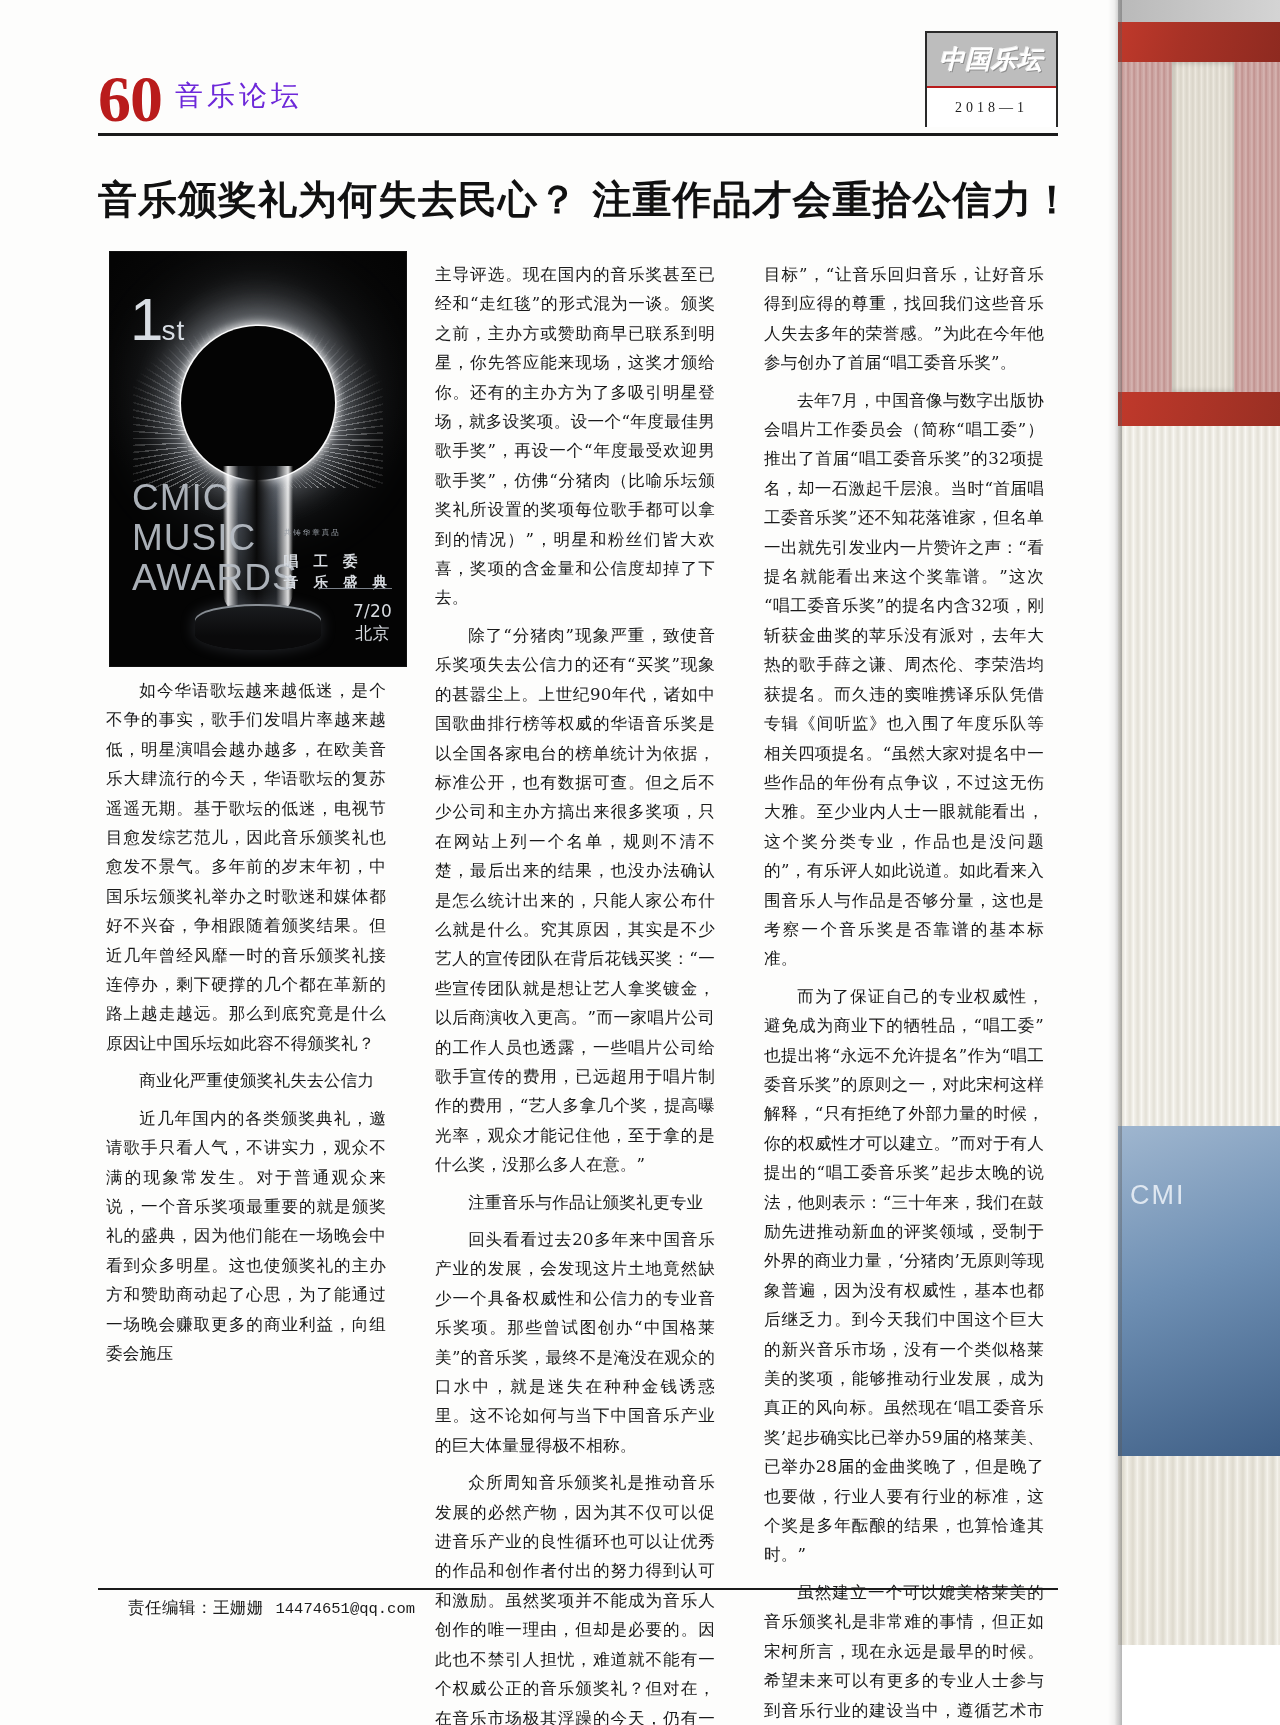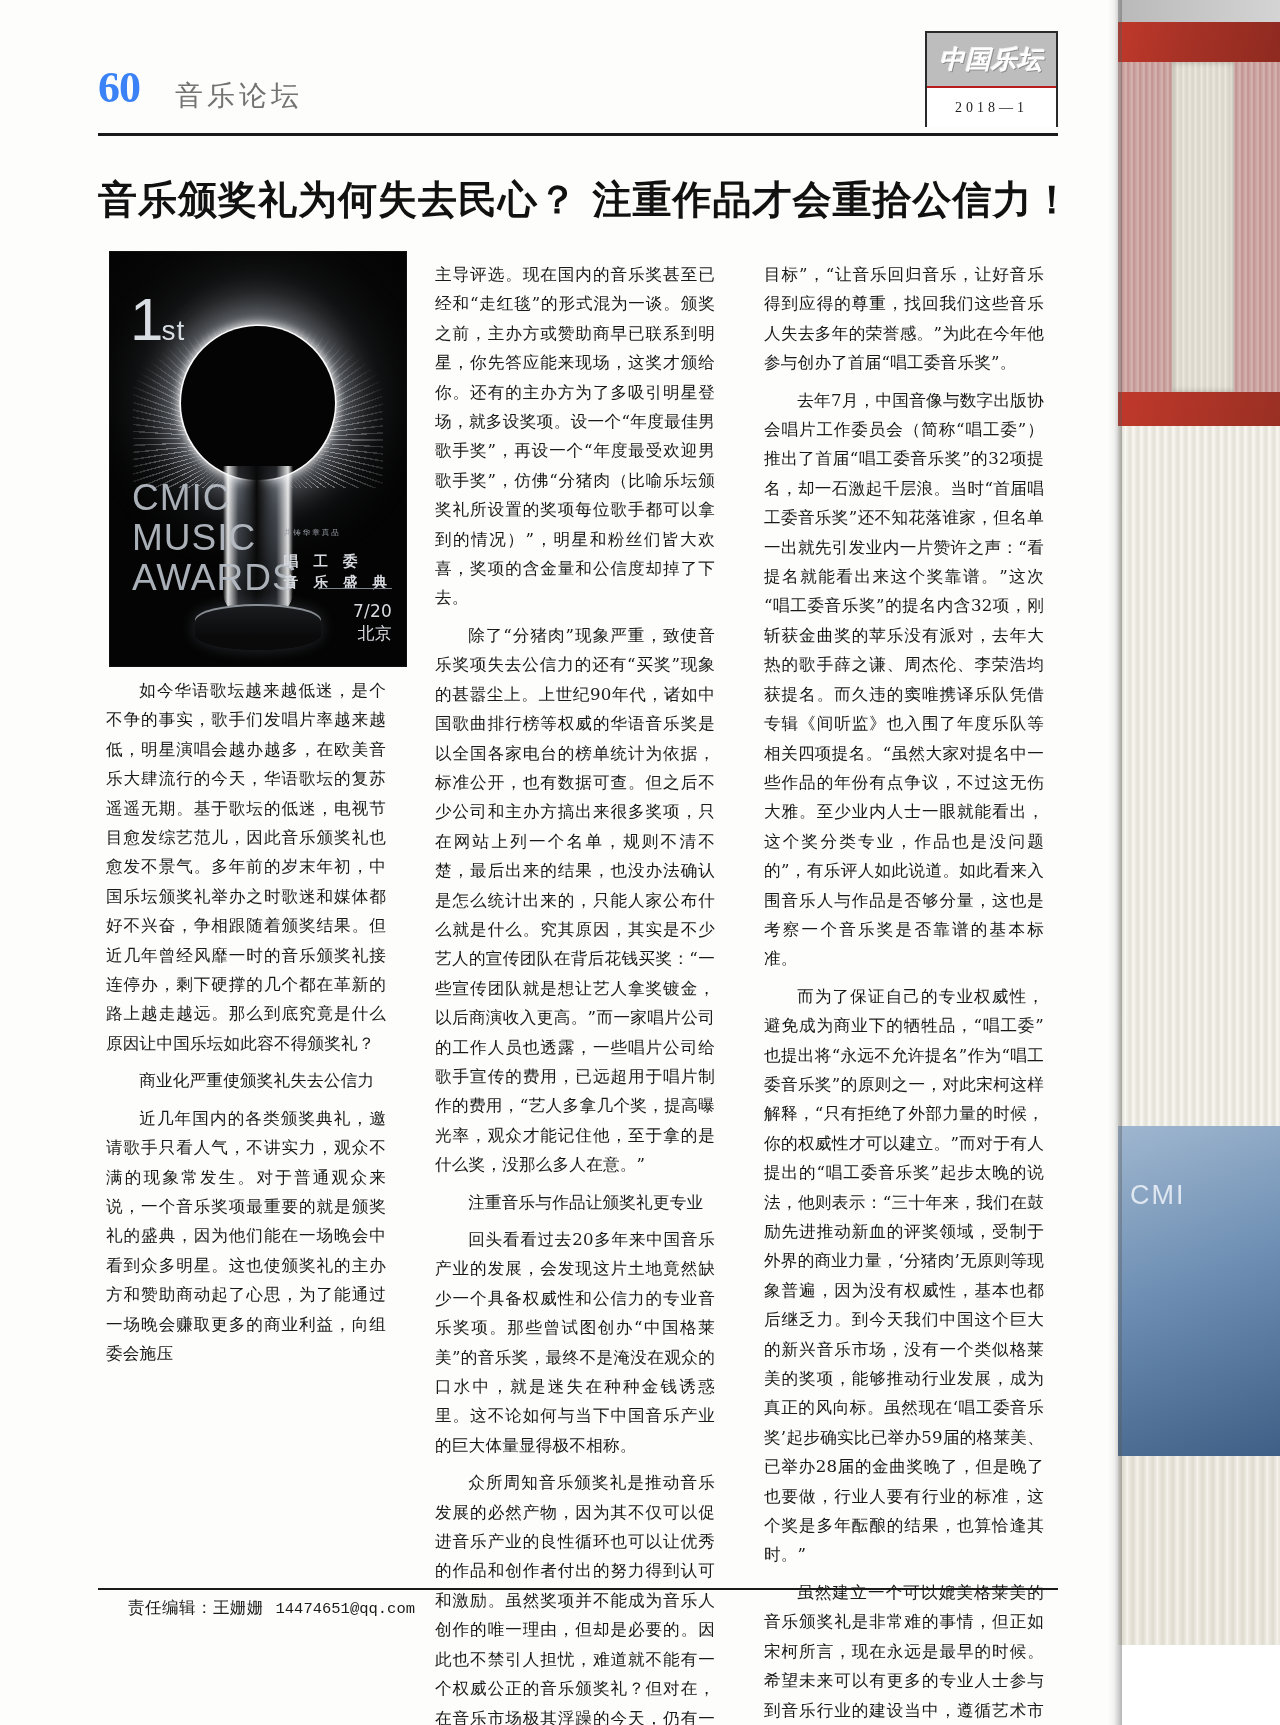--- a/index.html
+++ b/index.html
@@ -23,26 +23,26 @@
   .edge-shadow{
     position:absolute;left:1108px;top:0;width:14px;height:1725px;
     background:linear-gradient(to right,rgba(0,0,0,0) 0%,rgba(0,0,0,.05) 45%,rgba(90,90,90,.45) 100%);
     z-index:5;
   }
   
   #masthead{position:absolute;left:0;top:0;width:1118px;height:140px;}
   #folio{
     position:absolute;left:98px;top:66px;
     font-family:"Liberation Serif",serif;
-    font-size:44px;font-weight:700;letter-spacing:-1px;color:#3b82f6;line-height:1;
+    font-size:66px;font-weight:700;letter-spacing:-1px;color:#b91c1c;line-height:1;
   }
   #section-name{
     position:absolute;left:175px;top:82px;
     font-family:"DejaVu Serif",serif;
-    font-size:28px;color:#737373;letter-spacing:4px;line-height:1;
+    font-size:28px;color:#6d28d9;letter-spacing:4px;line-height:1;
   }
   #rule-top{
     position:absolute;left:98px;top:133px;width:960px;height:3px;background:#1a1a1a;
   }
   
   #logo-block{
     position:absolute;left:925px;top:31px;width:133px;height:96px;
     border:2px solid #2a2a2a;background:#fff;box-sizing:border-box;
   }
   #logo-top{
@@ -149,21 +149,21 @@
   }
   .p-cn{
     position:absolute;right:14px;top:266px;text-align:left;color:#d7dbe0;
     font-family:"DejaVu Sans",sans-serif;
   }
   .p-cn .tiny{font-size:7.5px;letter-spacing:2px;color:#9aa0a8;display:block;margin-bottom:4px;}
   .p-cn .big{font-size:14.5px;letter-spacing:5px;display:block;line-height:21px;font-weight:700;}
   .p-rule{position:absolute;right:14px;top:336px;width:74px;height:1px;background:#7b828b;}
   .p-date{
     position:absolute;right:14px;top:348px;color:#d7dbe0;
-    font-family:"DejaVu Sans",sans-serif;font-size:17px;line-height:22px;text-align:right;
+    font-family:"DejaVu Sans",sans-serif;font-size:17px;line-height:22px;text-align:center;
   }
   
   #rule-bottom{position:absolute;left:98px;top:1588px;width:960px;height:2px;background:#1b1b1b;}
   #credit{
     position:absolute;left:128px;top:1597px;
     font-family:"DejaVu Serif",serif;font-size:16.5px;color:#1b1b1b;letter-spacing:.5px;
   }
   #credit .mail{font-family:"Liberation Mono",monospace;font-size:15.5px;letter-spacing:0;}
 </style>
 </head>

